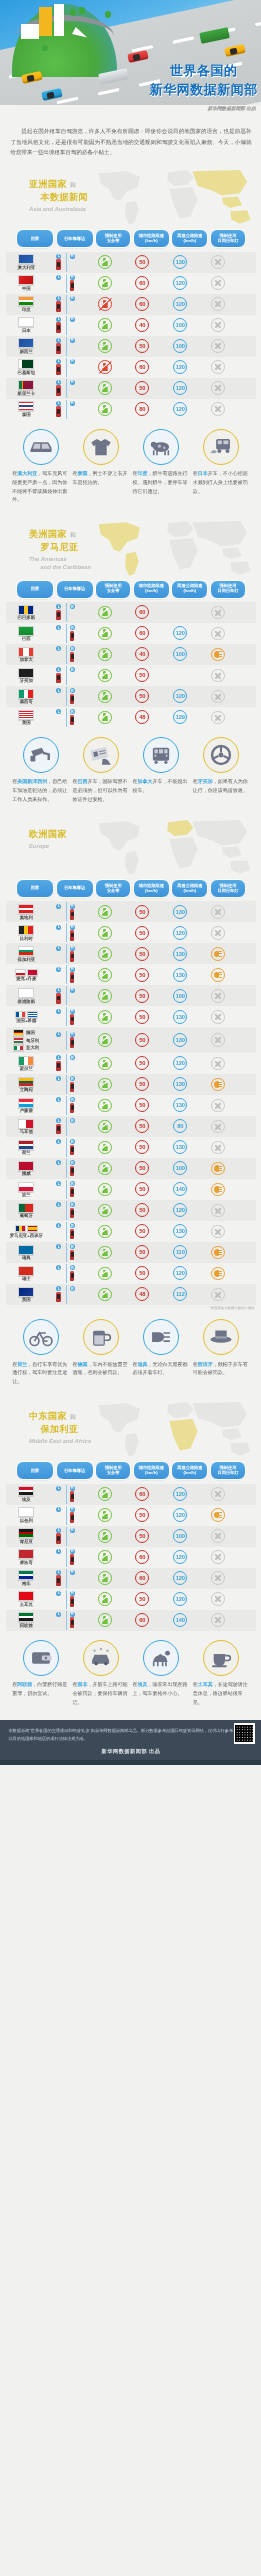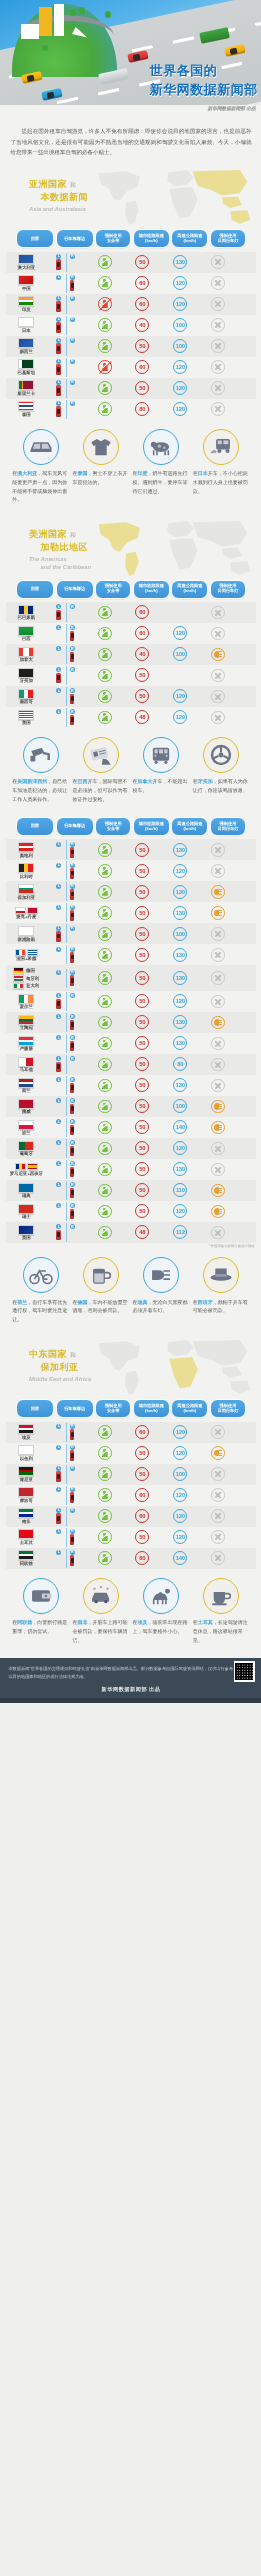--- a/index.html
+++ b/index.html
@@ -52,21 +52,21 @@
     transform: rotate(28deg);
   }
   .car {
     position:absolute; width:20px; height:9.4px; border-radius:2.6px;
     box-shadow: inset 0 -2.1px 0 rgba(0,0,0,.18);
   }
   .car:after{ content:""; position:absolute; left:4.7px; top:1.6px; width:7.8px; height:6.3px; background:#2b2b2b; border-radius:1.6px;}
   .truck { position:absolute; width:29px; height:10.5px; border-radius:1.6px; }
 
   .hero-title {
-    position:absolute; right:4.2px; top:62px; text-align:left; z-index:5;
+    position:absolute; right:4.2px; top:62px; text-align:center; z-index:5;
   }
   .hero-title .l1 {
     font-size: 13px; font-weight: 900; color:#1670c0; letter-spacing:0.5px;
     text-shadow: 0.5px 0.5px 0 #fff;
   }
   .hero-title .l2 {
     font-size: 13px; font-weight: 900; color:#1670c0; letter-spacing:0.5px;
     text-shadow: 0.5px 0.5px 0 #fff; margin-top: 1px;
   }
 
@@ -617,21 +617,21 @@
               <path d="M70,66 L88,62 L94,80 L86,104 L76,108 L68,90 Z" fill="#e3cf48"></path>
               <path d="M150,8 L186,4 L198,18 L186,32 L162,34 L148,24 Z" fill="#dcdcdc"></path>
               <path d="M152,40 L196,36 L206,60 L192,92 L172,96 L160,70 Z" fill="#dcdcdc"></path>
               <path d="M196,6 L286,4 L300,26 L286,48 L252,52 L232,42 L206,34 Z" fill="#dcdcdc"></path>
               <path d="M252,56 L282,54 L290,70 L268,76 L254,68 Z" fill="#dcdcdc"></path>
               <path d="M268,82 L300,80 L306,98 L286,106 L270,98 Z" fill="#dcdcdc"></path>
             </svg>
           </div>
           <div class="sec-title">
             <div class="cn1">美洲国家 <small>和</small></div>
-            <div class="cn2">加勒比地区</div>
+            <div class="cn2">罗马尼亚</div>
             <div class="en">The Americas<span class="en2">and the Caribbean</span></div>
           </div>
         </div>
         <div class="thead">
           <div class="pill c0">
             <span>国家</span>
           </div>
           <div class="pill c1">
             <span>行车靠哪边</span>
           </div>
@@ -895,20 +895,37 @@
                 <circle cx="32" cy="32" r="22" fill="none" stroke="#6e7487" stroke-width="6"></circle>
                 <circle cx="32" cy="32" r="6" fill="#6e7487"></circle>
                 <path d="M32 26 L32 12 M14 40 L26 34 M50 40 L38 34" stroke="#6e7487" stroke-width="5"></path>
               </svg>
             </div>
             <div class="tip-tx">在<b>牙买加</b>，如果有人为你让行，你应该鸣笛致谢。</div>
           </div>
         </div>
       </div>
       <div class="section">
+        <div class="sec-head">
+          <div class="sec-map">
+            <svg viewBox="0 0 320 112" preserveAspectRatio="xMidYMid meet">
+              <path d="M18,10 L70,6 L96,16 L92,36 L72,44 L58,62 L46,58 L38,40 L22,30 Z" fill="#dcdcdc"></path>
+              <path d="M70,66 L88,62 L94,80 L86,104 L76,108 L68,90 Z" fill="#dcdcdc"></path>
+              <path d="M150,8 L186,4 L198,18 L186,32 L162,34 L148,24 Z" fill="#e3cf48"></path>
+              <path d="M152,40 L196,36 L206,60 L192,92 L172,96 L160,70 Z" fill="#dcdcdc"></path>
+              <path d="M196,6 L286,4 L300,26 L286,48 L252,52 L232,42 L206,34 Z" fill="#dcdcdc"></path>
+              <path d="M252,56 L282,54 L290,70 L268,76 L254,68 Z" fill="#dcdcdc"></path>
+              <path d="M268,82 L300,80 L306,98 L286,106 L270,98 Z" fill="#dcdcdc"></path>
+            </svg>
+          </div>
+          <div class="sec-title">
+            <div class="cn1">欧洲国家</div>
+            <div class="en">Europe</div>
+          </div>
+        </div>
         <div class="thead">
           <div class="pill c0">
             <span>国家</span>
           </div>
           <div class="pill c1">
             <span>行车靠哪边</span>
           </div>
           <div class="pill c2">
             <span>强制使用<br>安全带</span>
           </div>

